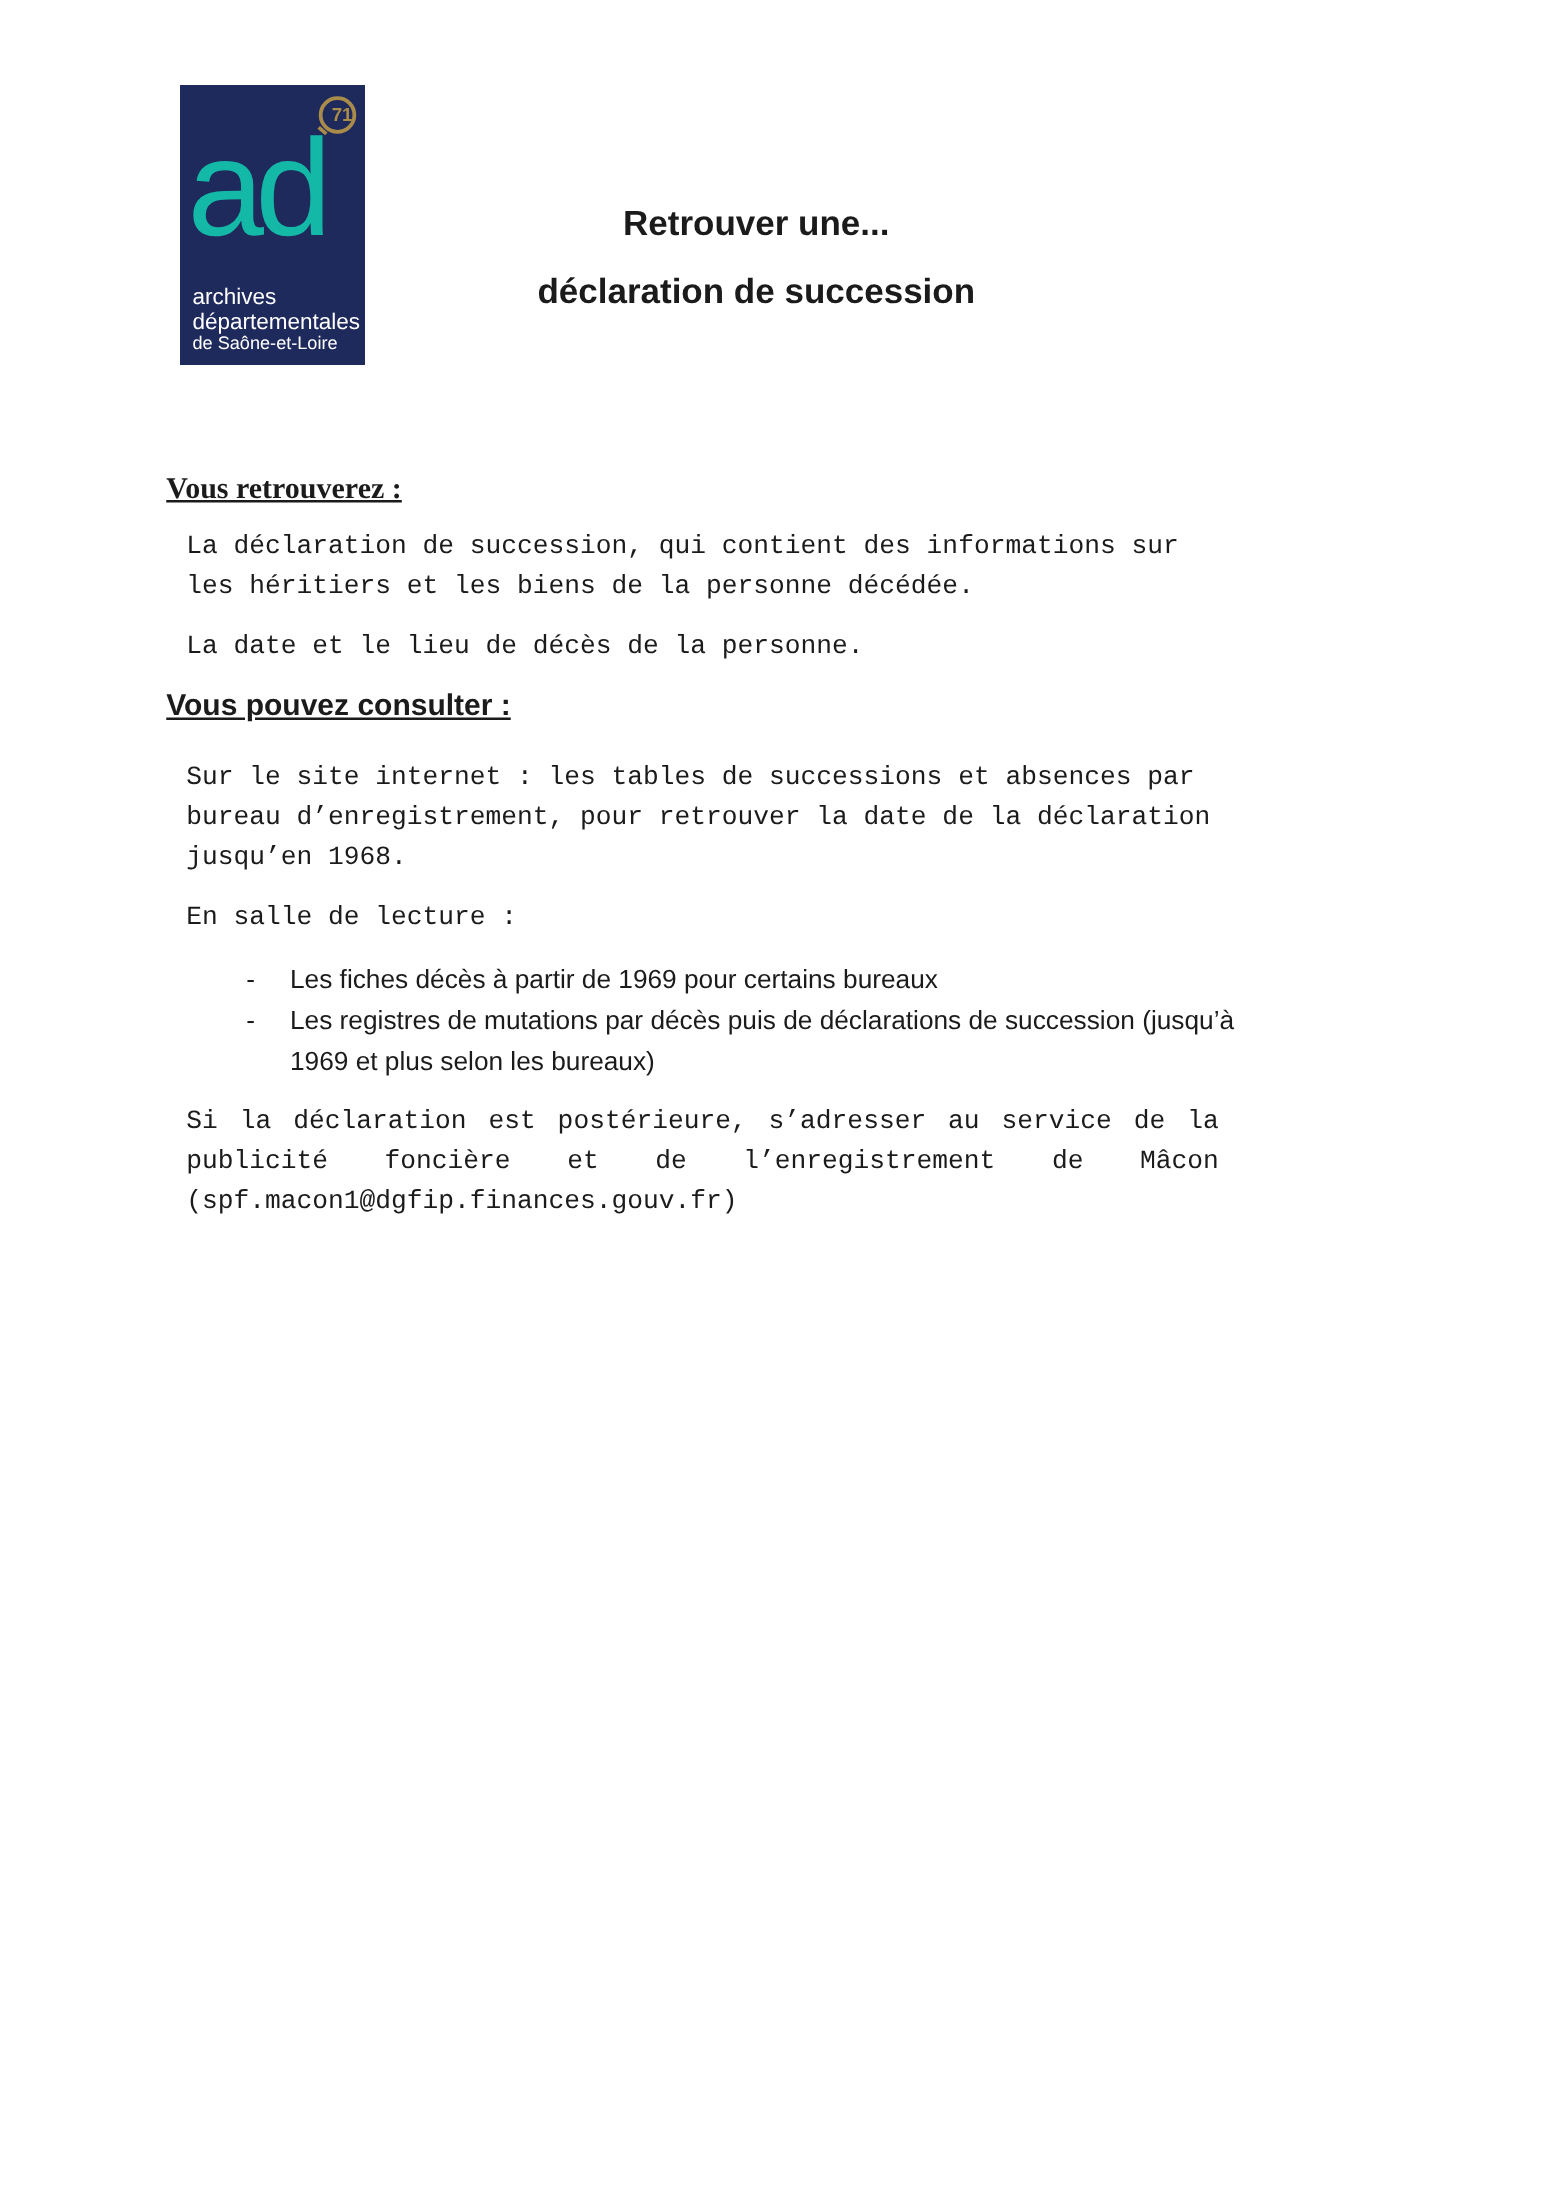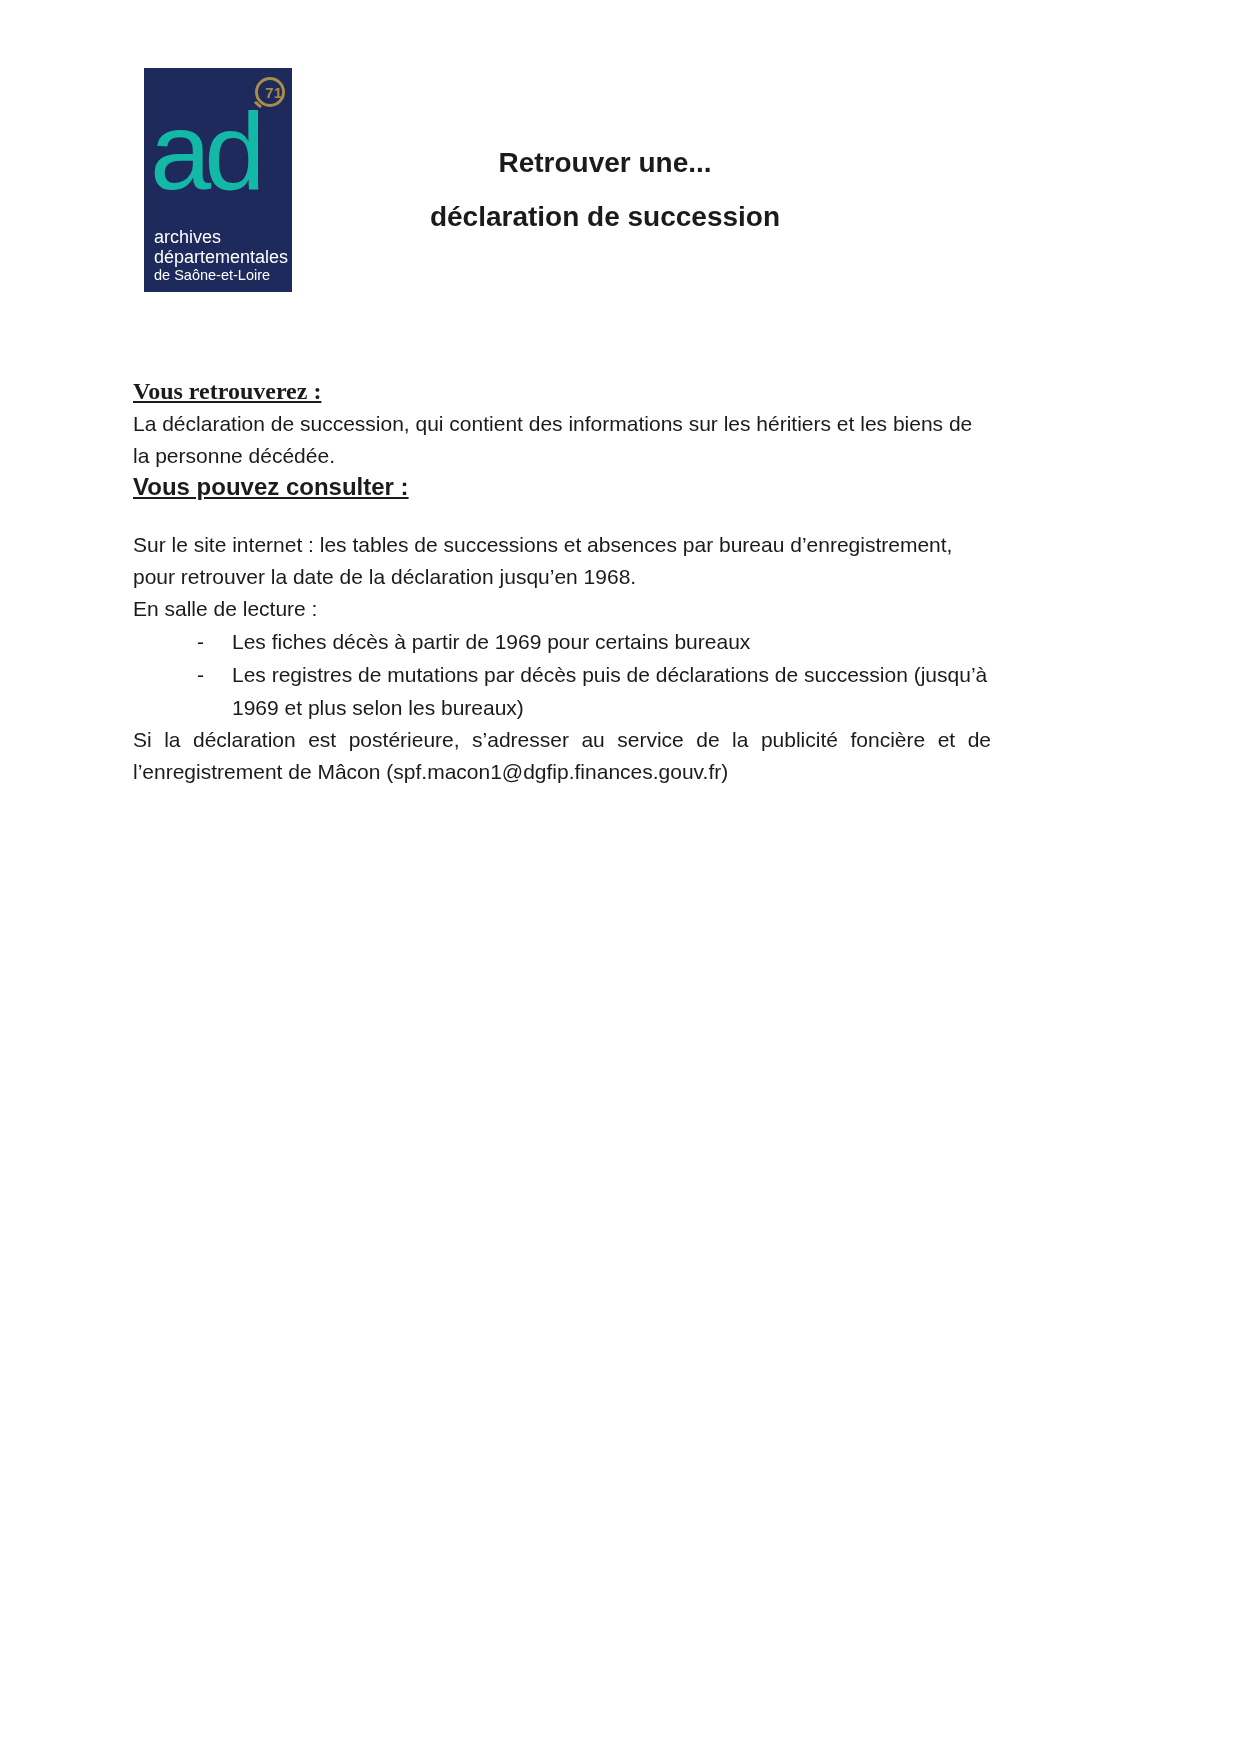--- a/index.html
+++ b/index.html
@@ -82,21 +82,21 @@
     position: absolute;
     left: 0;
     top: 146px;
     width: 1210px;
     text-align: center;
   }
   .title-line1 {
     font-size: 28px;
     font-weight: bold;
     line-height: 34px;
-    margin: 0 0 20px 0;
+    margin: 16px 0 20px 0;
   }
   .title-line2 {
     font-size: 28px;
     font-weight: bold;
     line-height: 34px;
     margin: 0;
   }
 
   
   .content {
@@ -108,21 +108,22 @@
   .section-heading {
     font-size: 24px;
     font-weight: bold;
     text-decoration: underline;
     line-height: 30px;
     margin: 0;
   }
   .content p {
     font-size: 21px;
     line-height: 32px;
-    margin: 0;
+    margin: 16px;
+    font-family: Liberation Mono, monospace;
   }
   .mb12 { margin-bottom: 2px; font-family: Liberation Serif, serif; }
   .mb14 { margin-bottom: 14px; }
   .mb10 { margin-bottom: 10px; }
   .mb19 { margin-bottom: 19px; }
   .mb27 { margin-bottom: 27px; }
   .mb56 { margin-bottom: 56px; }
   .mb69 { margin-bottom: 69px; }
   .mb76 { margin-bottom: 76px; }
 
@@ -167,20 +168,21 @@
   <div class="title-block">
     <p class="title-line1">Retrouver une...</p>
     <p class="title-line2">déclaration de succession</p>
   </div>
 
   <div class="content">
 
     <h2 class="section-heading mb12">Vous retrouverez :</h2>
     <p class="mb69">La déclaration de succession, qui contient des informations sur les héritiers et les biens de la personne décédée.</p>
 
+    <p class="mb76">La date et le lieu de décès de la personne.</p>
 
     <h2 class="section-heading mb27">Vous pouvez consulter :</h2>
     <p class="mb19">Sur le site internet : les tables de successions et absences par bureau d’enregistrement, pour retrouver la date de la déclaration jusqu’en 1968.</p>
     <p class="mb10">En salle de lecture :</p>
 
     <ul class="dash-list mb14">
       <li>Les fiches décès à partir de 1969 pour certains bureaux</li>
       <li>Les registres de mutations par décès puis de déclarations de succession (jusqu’à 1969 et plus selon les bureaux)</li>
     </ul>
 

